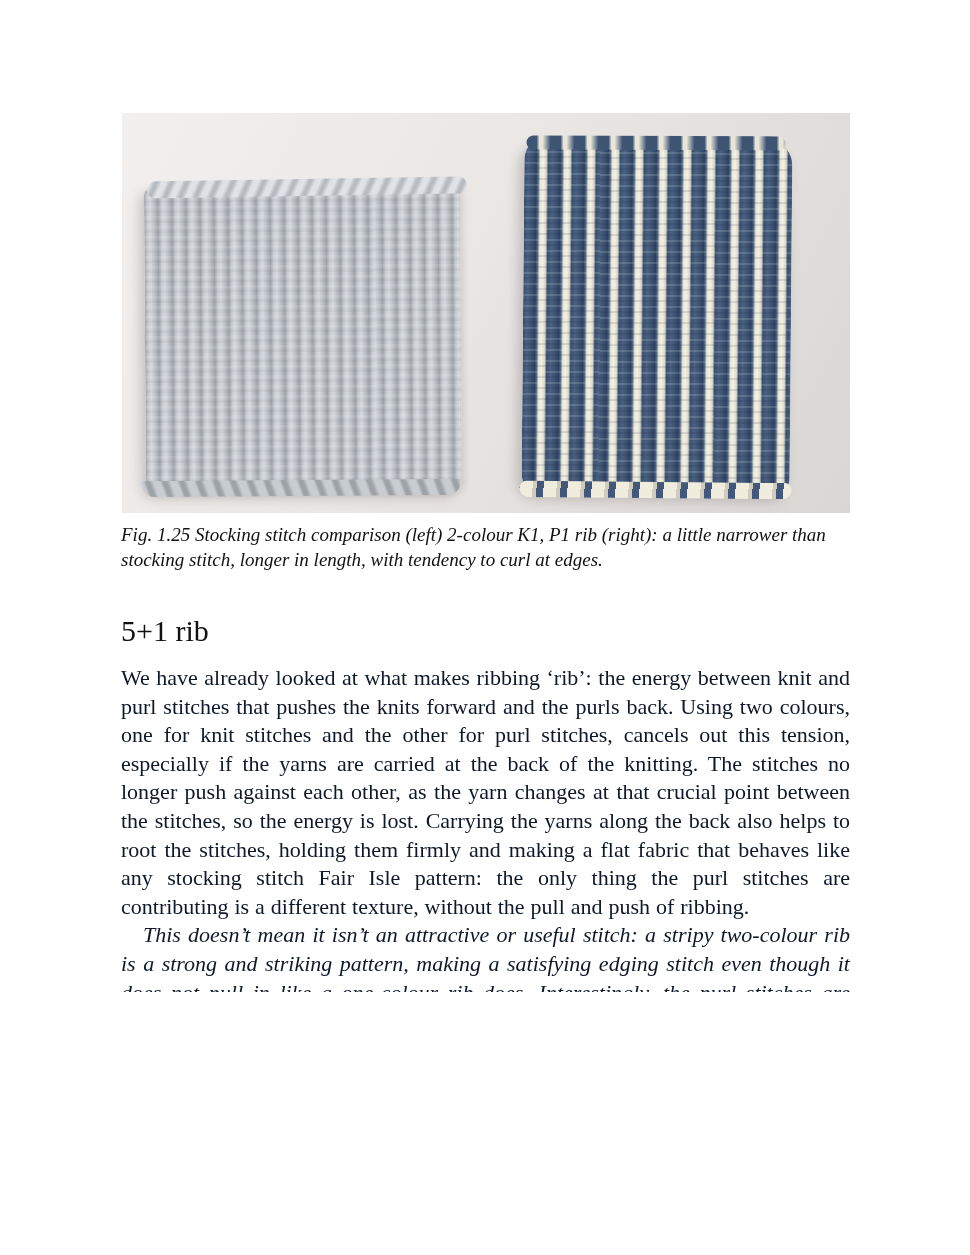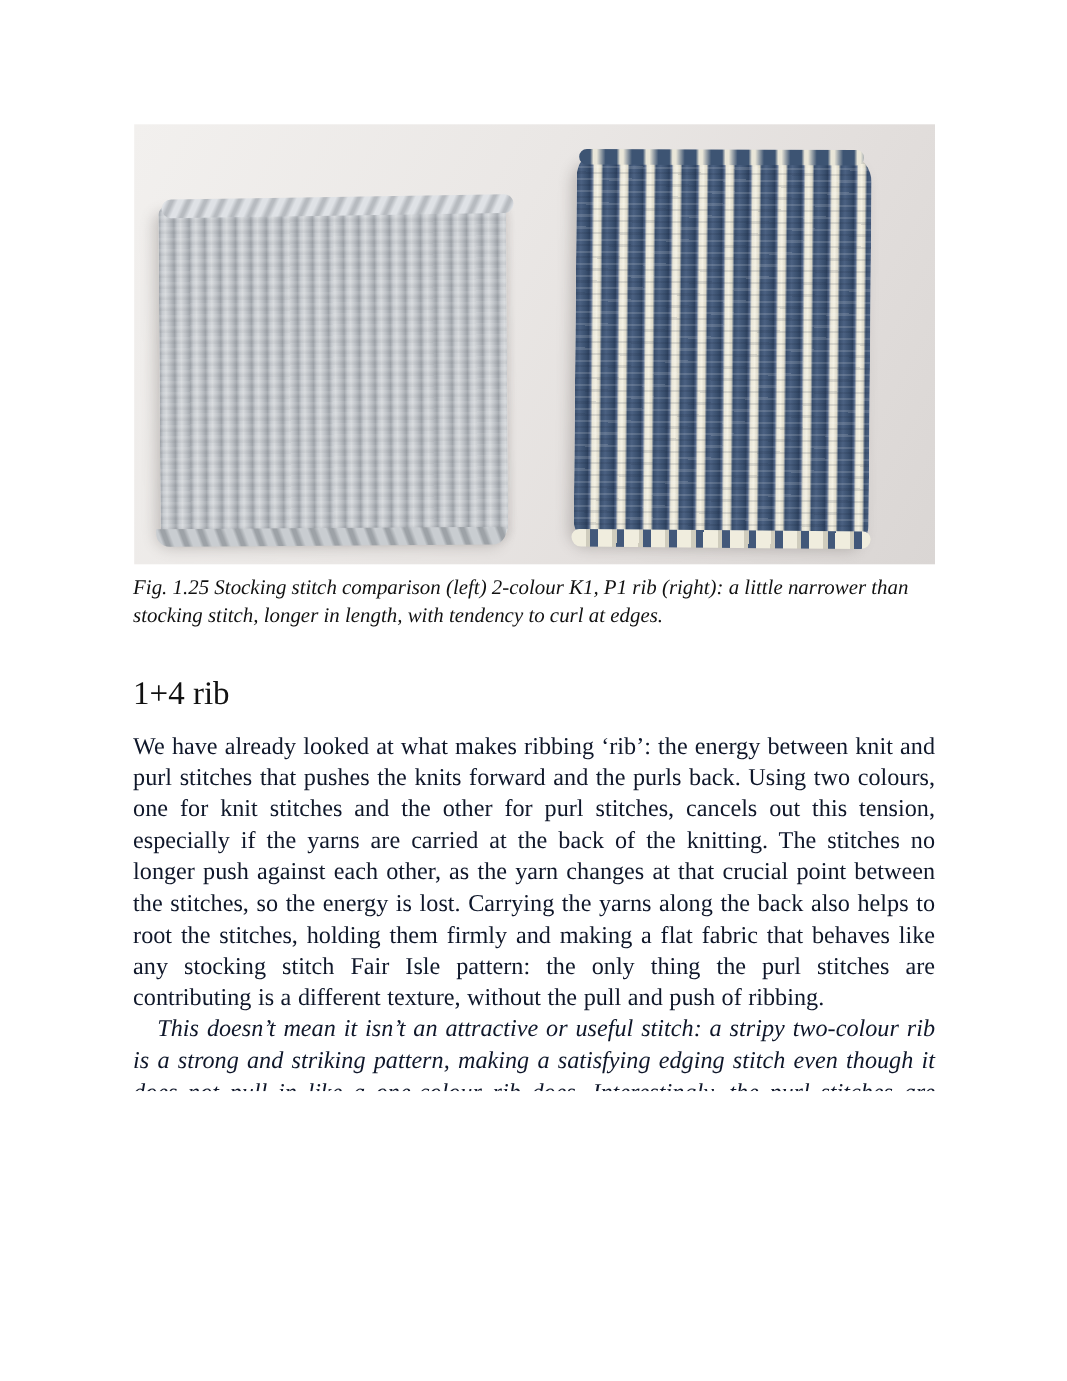--- a/index.html
+++ b/index.html
@@ -170,20 +170,20 @@
         <div class="castoff-edge"></div>
         <div class="curl-edge"></div>
       </div>
       <div class="swatch swatch-right">
         <div class="rib-bottom-edge"></div>
       </div>
     </div>
     <figcaption class="caption">Fig. 1.25 Stocking stitch comparison (left) 2-colour K1, P1 rib (right): a little narrower than stocking stitch, longer in length, with tendency to curl at edges.</figcaption>
   </figure>
 
-  <h2 class="heading">1+4 rib</h2>
+  <h2 class="heading">5+1 rib</h2>
 
   <div class="body-text">
     <p>We have already looked at what makes ribbing ‘rib’: the energy between knit and purl stitches that pushes the knits forward and the purls back. Using two colours, one for knit stitches and the other for purl stitches, cancels out this tension, especially if the yarns are carried at the back of the knitting. The stitches no longer push against each other, as the yarn changes at that crucial point between the stitches, so the energy is lost. Carrying the yarns along the back also helps to root the stitches, holding them firmly and making a flat fabric that behaves like any stocking stitch Fair Isle pattern: the only thing the purl stitches are contributing is a different texture, without the pull and push of ribbing.</p>
     <p class="indent justify-last">This doesn’t mean it isn’t an attractive or useful stitch: a stripy two-colour rib is a strong and striking pattern, making a satisfying edging stitch even though it does not pull in like a one-colour rib does. Interestingly, the purl stitches are raised up slightly in this stitch. It also comes out longer over the same number of rows, perhaps because alternating the stitches gives space</p>
   </div>
 
 </div>
 
 </body></html>

